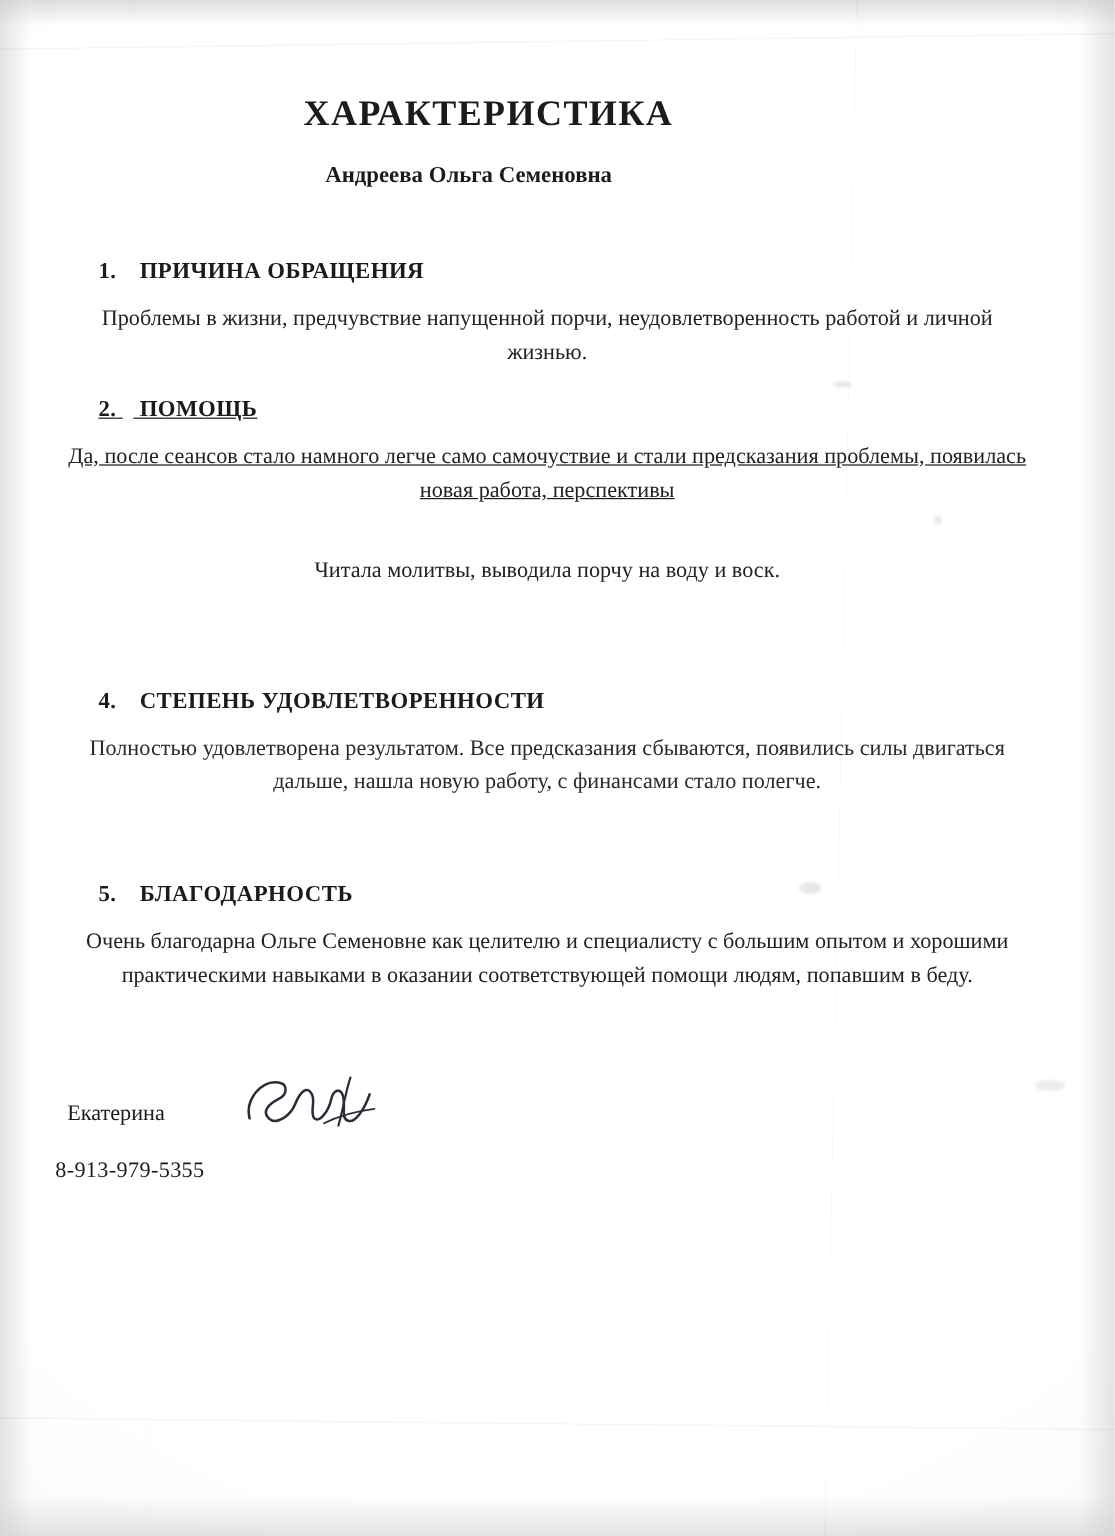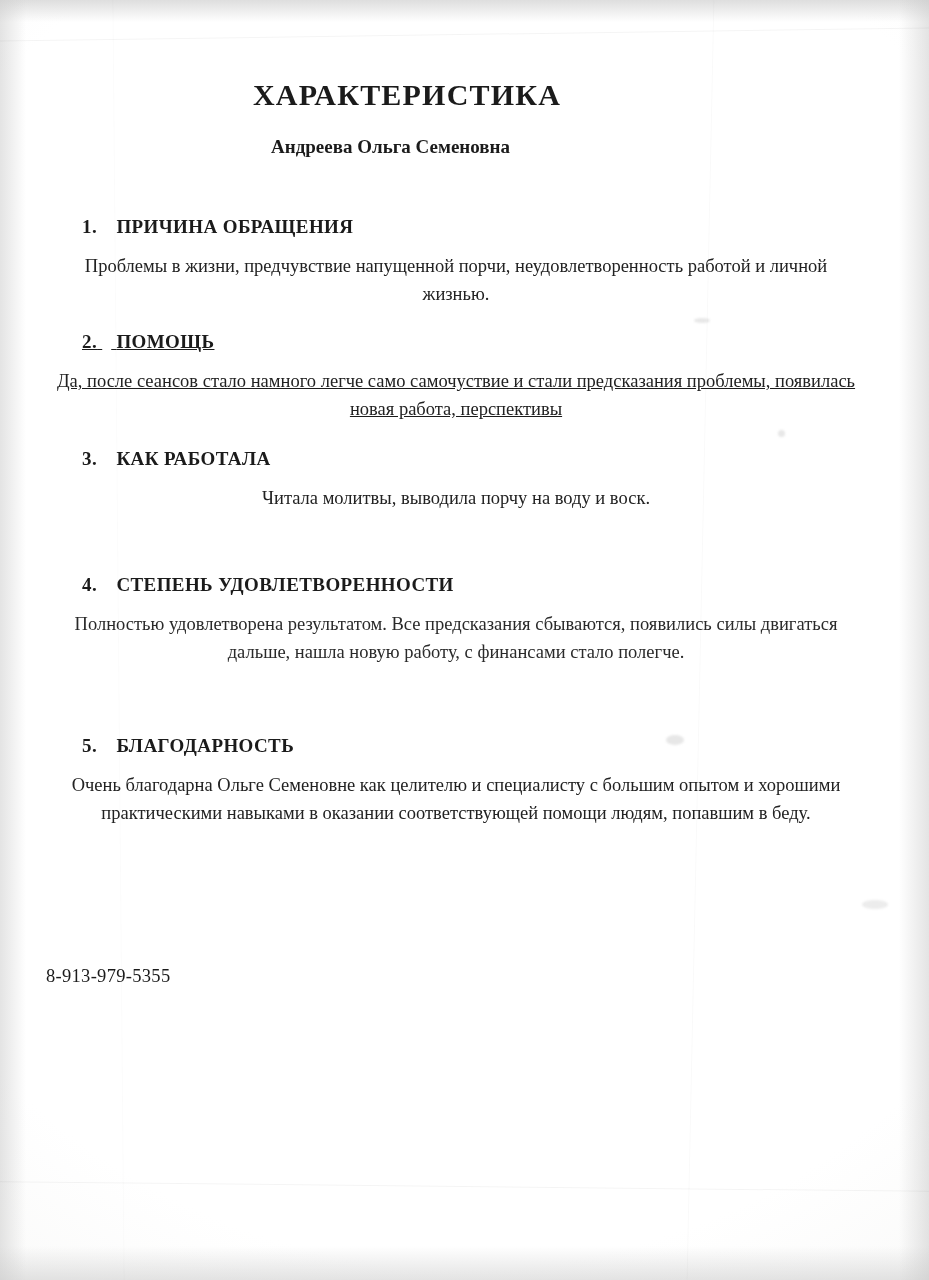--- a/index.html
+++ b/index.html
@@ -164,25 +164,20 @@
     <div class="section" style="top:331px;text-decoration:underline;">
       <div class="section-heading">
         <span>2.</span>
         <span style="display:inline-block;width:9px"></span>
         <span>ПОМОЩЬ</span>
       </div>
       <div class="section-body">Да, после сеансов стало намного легче само самочуствие и стали предсказания проблемы, появилась новая работа, перспективы</div>
     </div>
 
     <div class="section" style="top:448px;">
-      <div class="section-heading">
-        <span>3.</span>
-        <span style="display:inline-block;width:9px"></span>
-        <span>КАК РАБОТАЛА</span>
-      </div>
       <div class="section-body">Читала молитвы, выводила порчу на воду и воск.</div>
     </div>
 
     <div class="section" style="top:574px;">
       <div class="section-heading">
         <span>4.</span>
         <span style="display:inline-block;width:9px"></span>
         <span>СТЕПЕНЬ УДОВЛЕТВОРЕННОСТИ</span>
       </div>
       <div class="section-body ink-light">Полностью удовлетворена результатом. Все предсказания сбываются, появились силы двигаться дальше, нашла новую работу, с финансами стало полегче.</div>
@@ -190,17 +185,27 @@
 
     <div class="section" style="top:735px;">
       <div class="section-heading">
         <span>5.</span>
         <span style="display:inline-block;width:9px"></span>
         <span>БЛАГОДАРНОСТЬ</span>
       </div>
       <div class="section-body">Очень благодарна Ольге Семеновне как целителю и специалисту  с  большим опытом и хорошими практическими навыками  в оказании соответствующей помощи людям, попавшим в беду.</div>
     </div>
 
+    <div class="sign-block">
+      <span class="sign-name">Екатерина</span>
+      <span class="signature">
+        <svg width="140" height="60" viewBox="0 0 140 60" fill="none" xmlns="http://www.w3.org/2000/svg">
+          <path d="M12 42 C8 26, 22 10, 36 12 C44 13, 44 22, 36 26 C28 30, 22 36, 28 42 C34 48, 46 40, 50 30 C54 20, 60 14, 64 22 C67 28, 62 38, 66 42 C70 46, 78 36, 80 26 C82 18, 88 16, 90 24 C92 32, 88 42, 94 44 C100 46, 108 34, 112 22" stroke="#2b2b3a" stroke-width="2.1" stroke-linecap="round" fill="none"></path>
+          <path d="M96 8 C92 20, 90 34, 86 48" stroke="#2b2b3a" stroke-width="1.8" stroke-linecap="round" fill="none"></path>
+          <path d="M74 46 C86 40, 100 36, 116 34" stroke="#2b2b3a" stroke-width="1.5" stroke-linecap="round" fill="none"></path>
+        </svg>
+      </span>
+    </div>
 
     <div class="phone">8-913-979-5355</div>
 
   </div>
 </div>
 
 </body></html>

